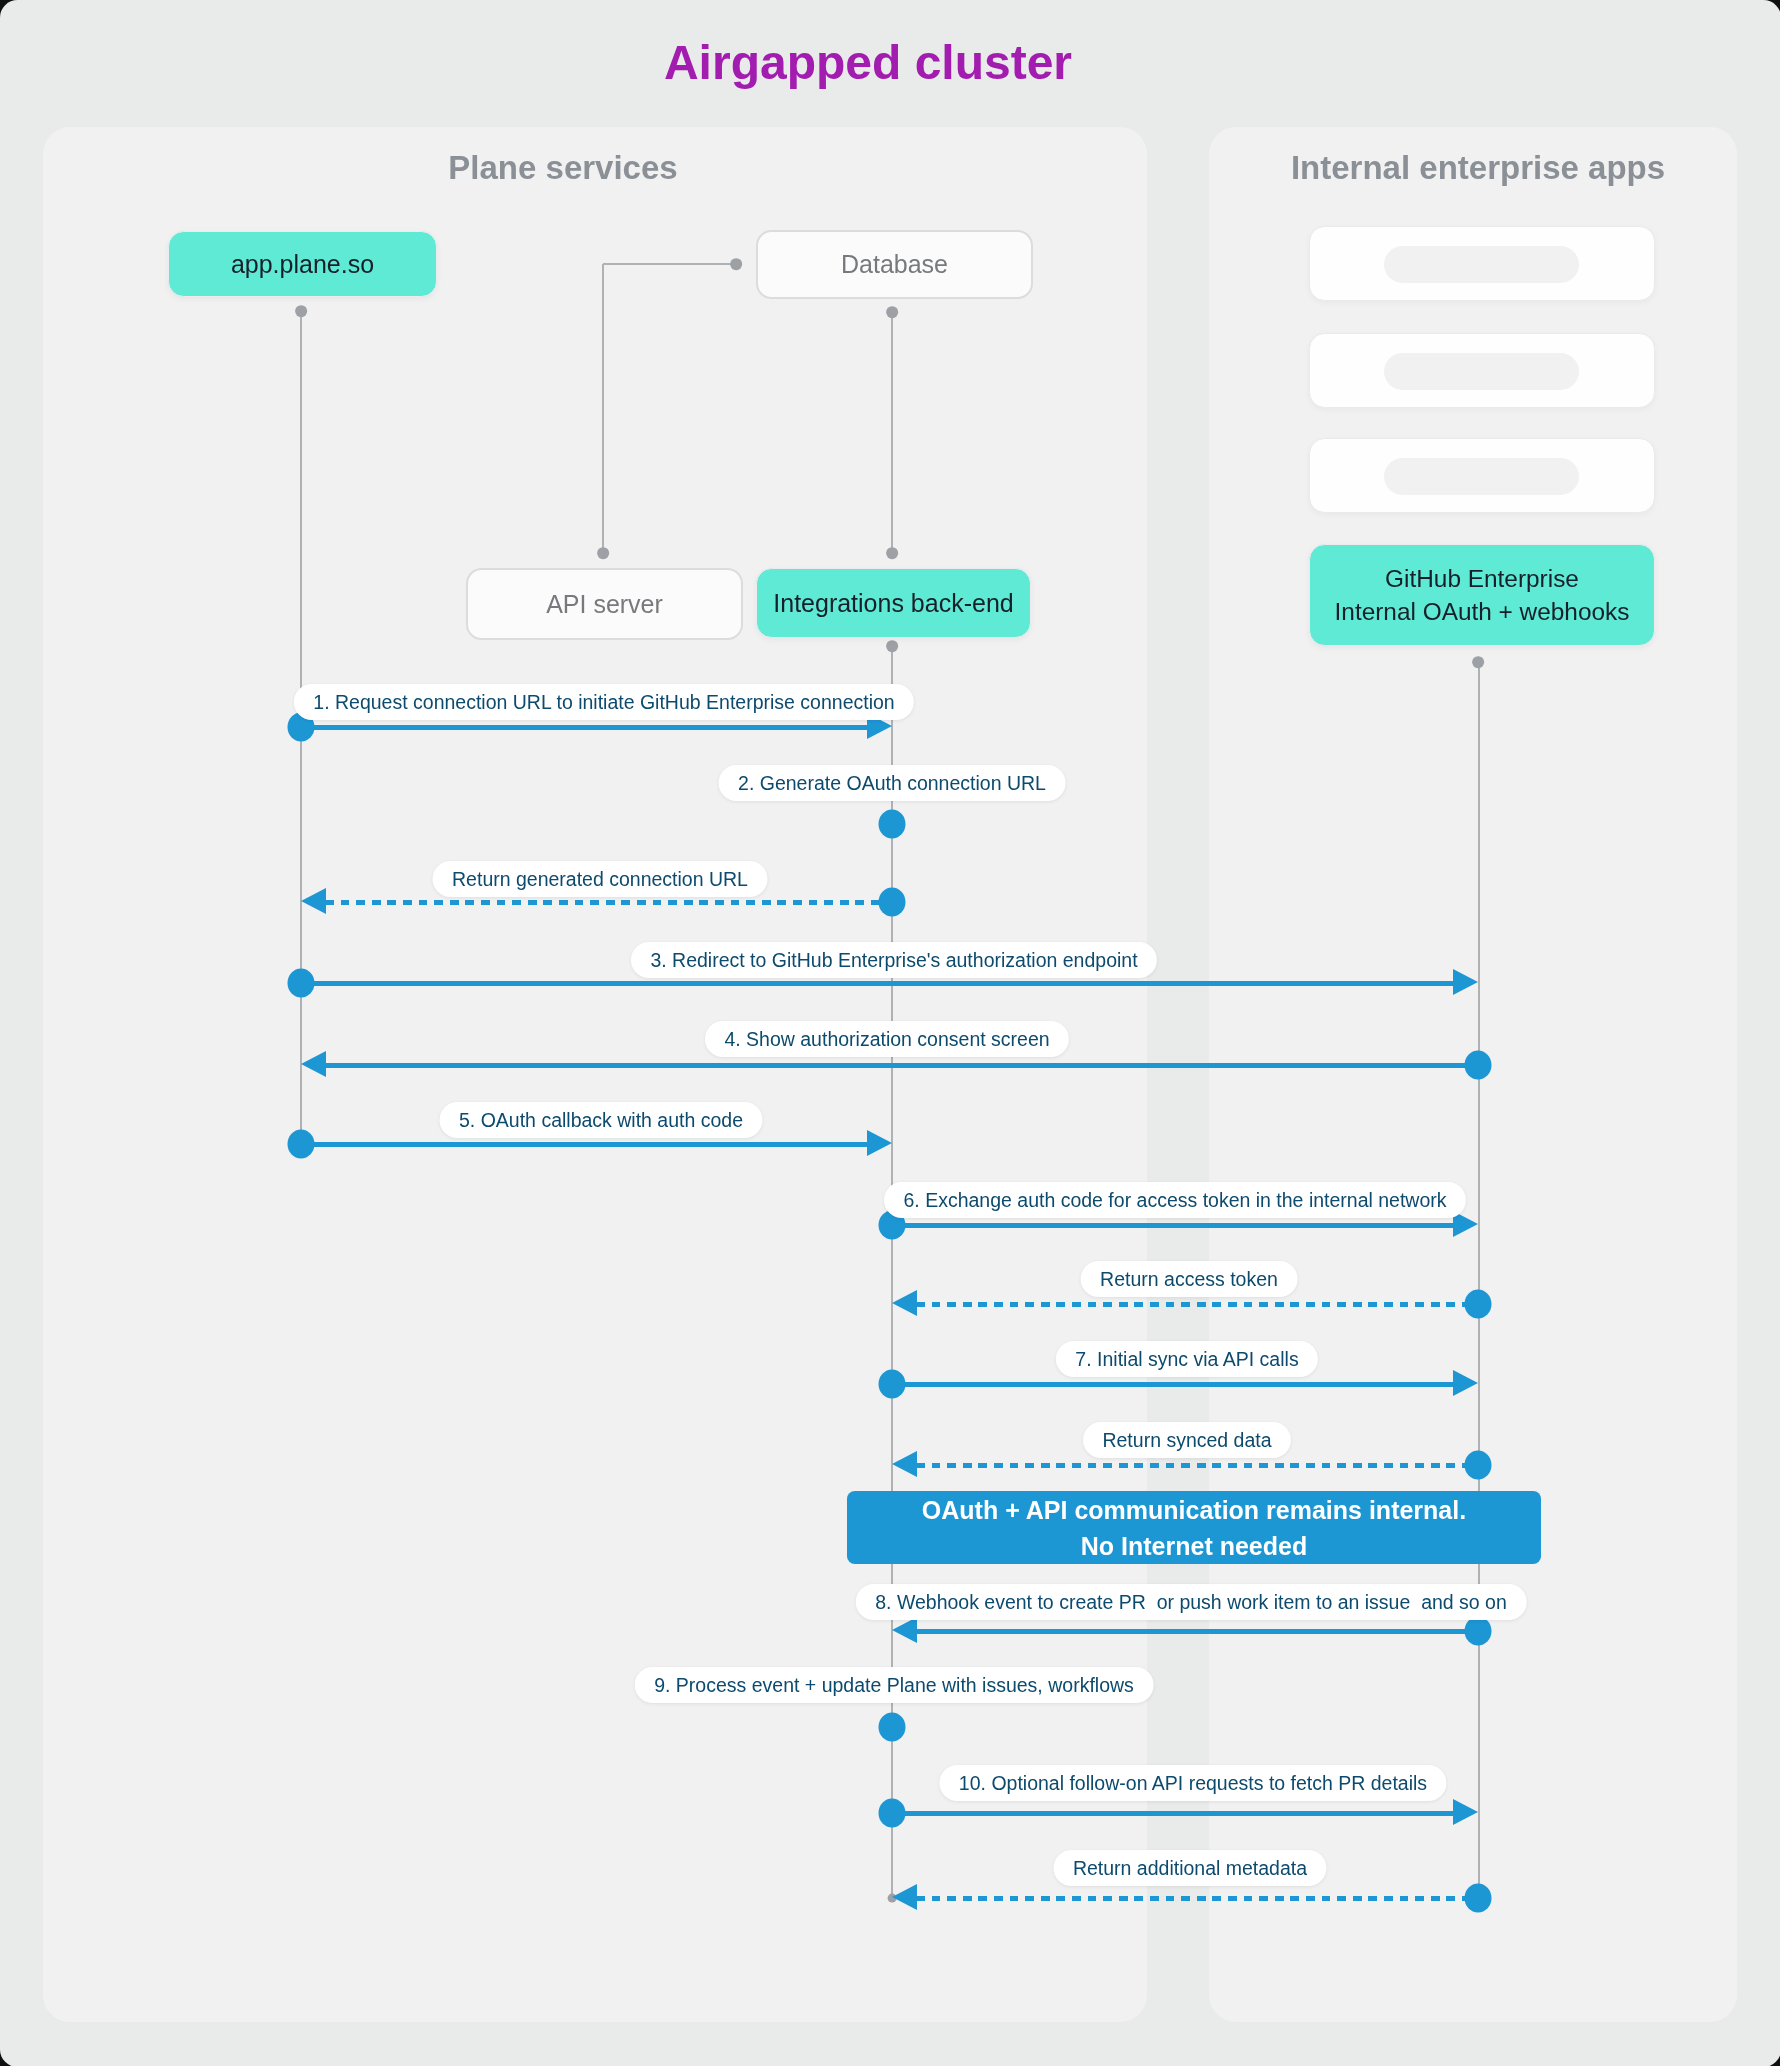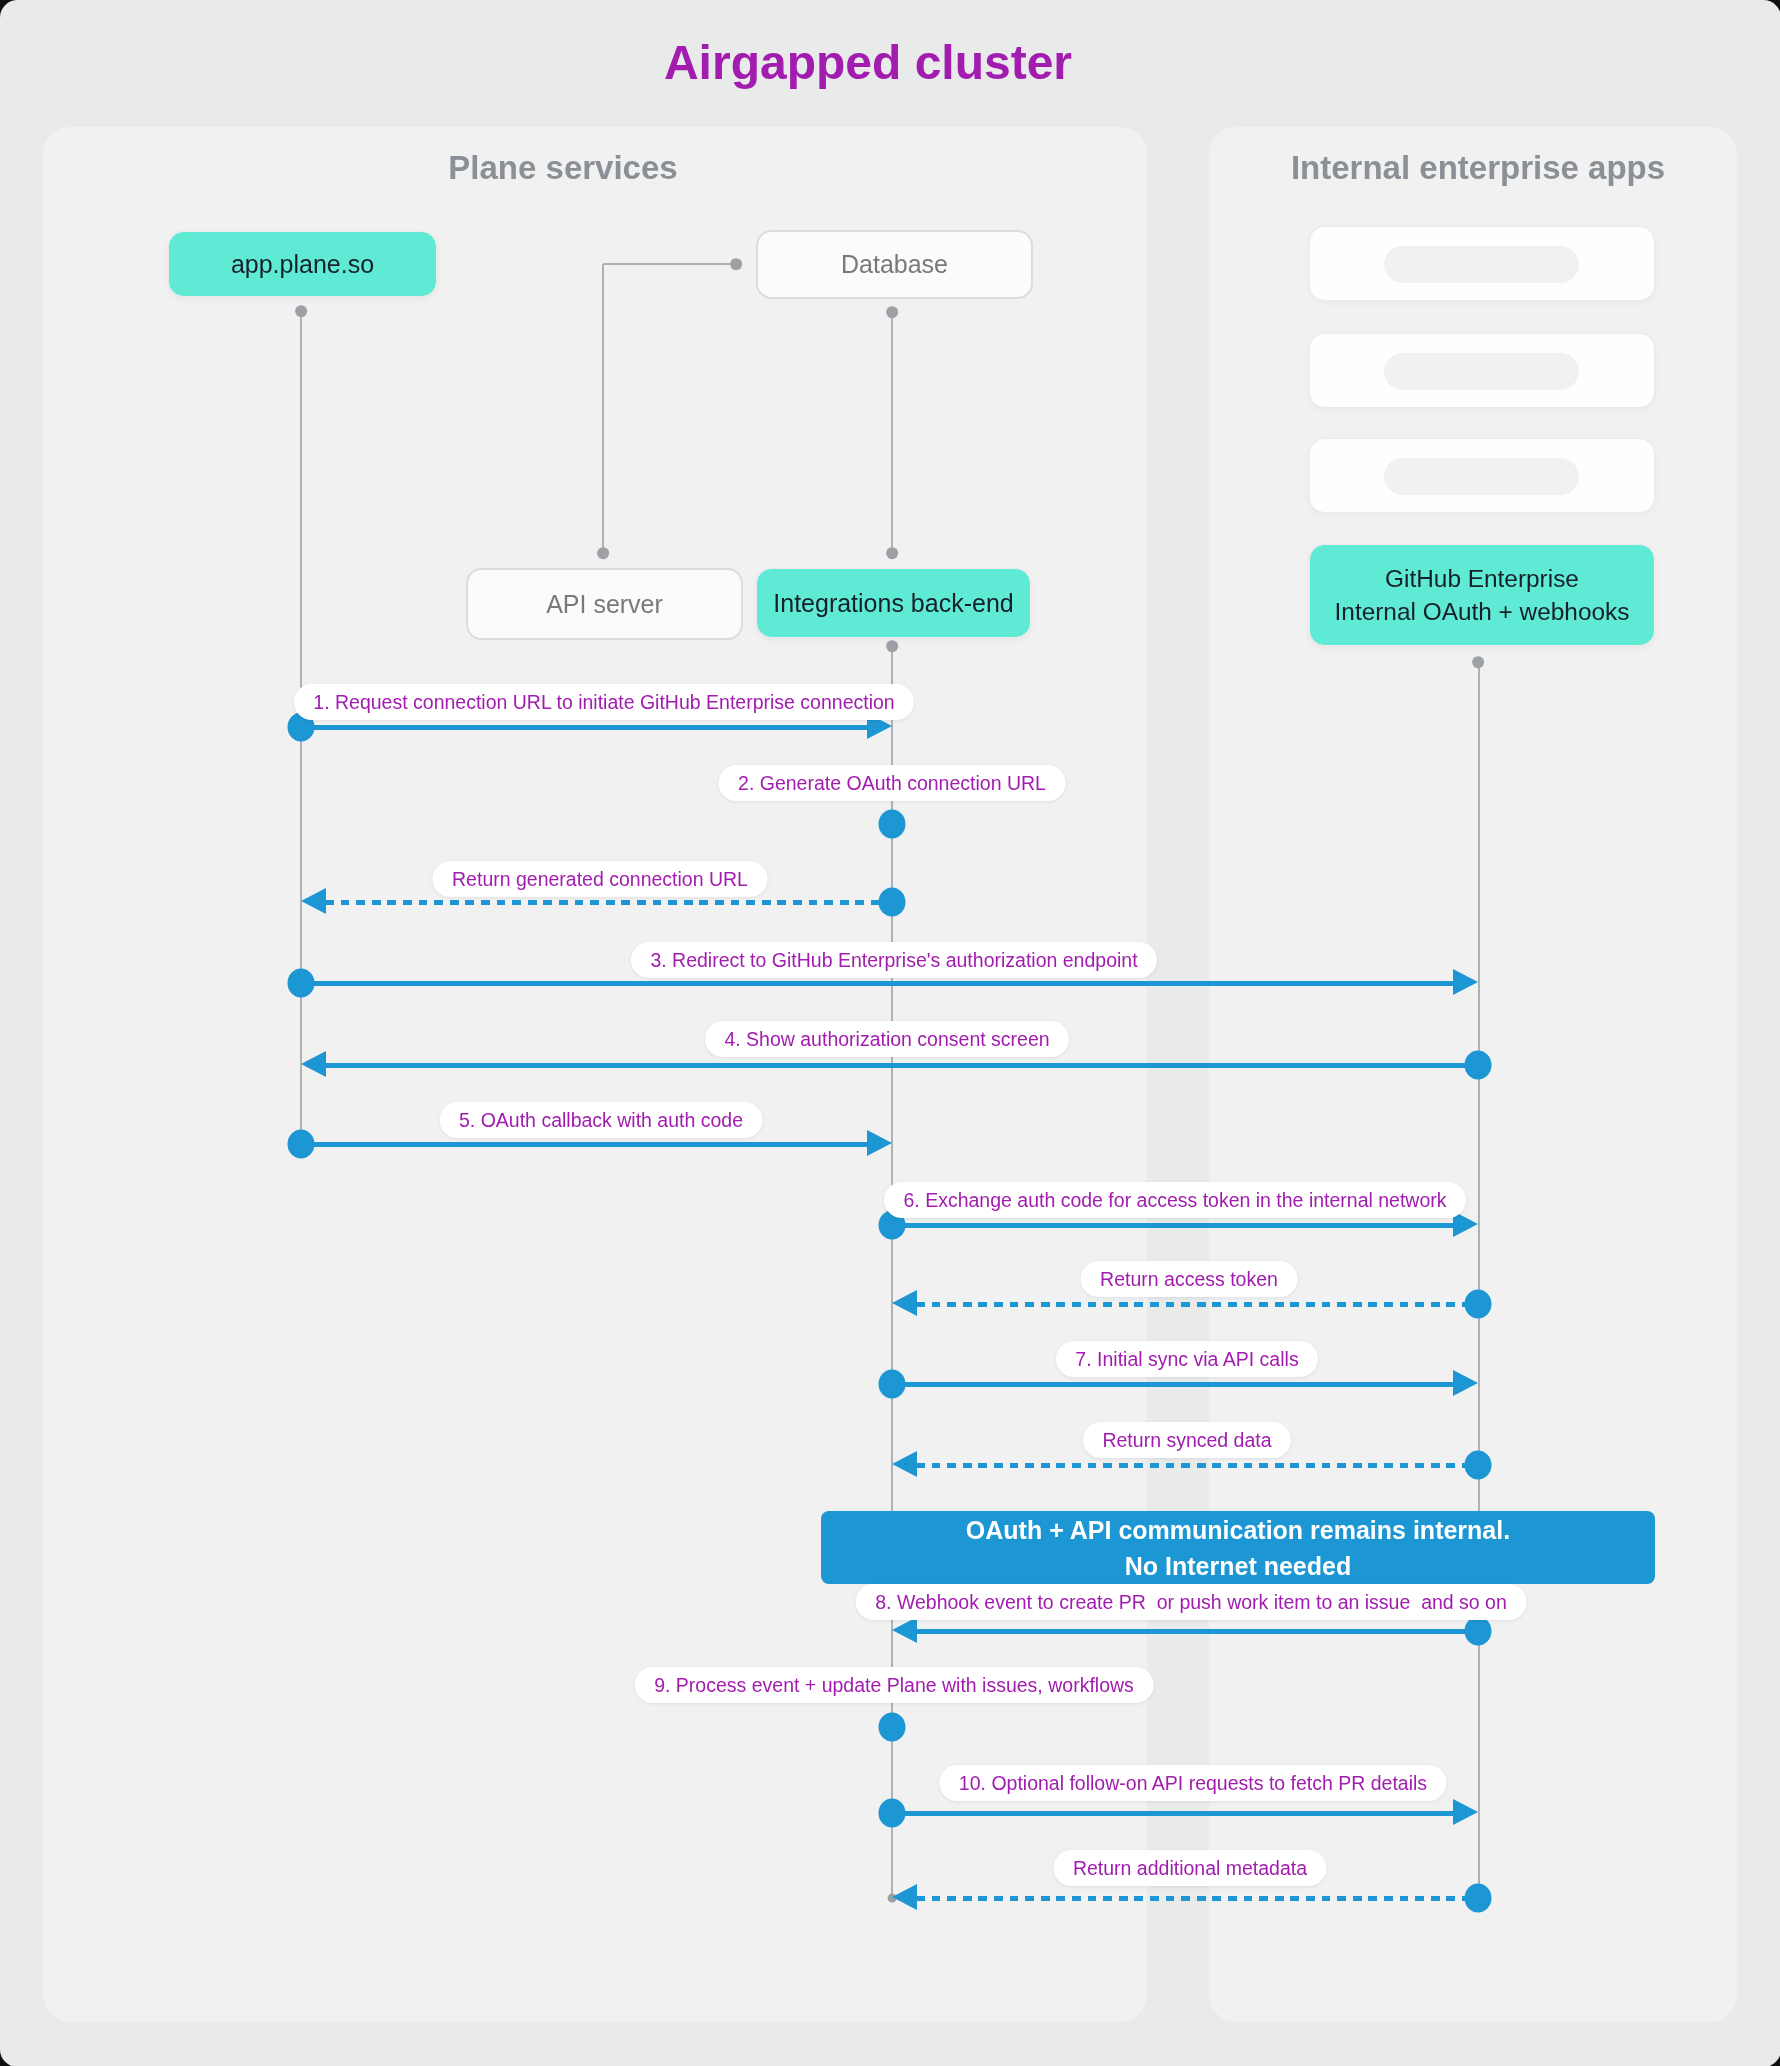--- a/index.html
+++ b/index.html
@@ -15,21 +15,21 @@
   .card .ph-pill{position:absolute;left:74px;top:18.5px;width:195px;height:37px;background:#f1f1f2;border-radius:18.5px;}
   .lifeline{position:absolute;width:2px;background:#aeb2b5;}
   .hline{position:absolute;height:2px;background:#aeb2b5;}
   .gdot{position:absolute;width:11.7px;height:11.7px;border-radius:50%;background:#9da1a5;transform:translate(-50%,-50%);}
   .gdot.small{width:8.8px;height:8.8px;}
   .msg-line{position:absolute;height:4.9px;background:#1d96d4;}
   .msg-line.dashed{background:repeating-linear-gradient(90deg,#1d96d4 0 8.8px,transparent 8.8px 15.6px);}
   .msg-dot{position:absolute;width:27px;height:29px;border-radius:50%;background:#1d96d4;transform:translate(-50%,-50%);}
   .head-r{position:absolute;width:0;height:0;border-top:13.7px solid transparent;border-bottom:13.7px solid transparent;border-left:25px solid #1d96d4;}
   .head-l{position:absolute;width:0;height:0;border-top:13.7px solid transparent;border-bottom:13.7px solid transparent;border-right:25px solid #1d96d4;}
-  .pill{position:absolute;transform:translate(-50%,-50%);height:36px;line-height:36px;padding:0 19.5px;background:#ffffff;border-radius:18.5px;box-shadow:0 1px 3.9px rgba(0,0,0,.08);font-size:19.5px;font-weight:500;color:#a21caf;white-space:pre;}
+  .pill{position:absolute;transform:translate(-50%,-50%);height:36px;line-height:36px;padding:0 19.5px;background:#ffffff;border-radius:18.5px;box-shadow:0 1px 3.9px rgba(0,0,0,.08);font-size:19.5px;font-weight:500;color:#0c4a6e;white-space:pre;}
   .note{position:absolute;display:flex;flex-direction:column;align-items:center;justify-content:center;background:#1d96d4;border-radius:7.8px;color:#ffffff;font-size:25px;font-weight:700;line-height:36px;text-align:center;}
 </style>
 </head>
 <body>
 
 <div class="page">
 
   <div class="main-title" style="left:868px;top:62px;">Airgapped cluster</div>
 
   <div class="panel" style="left:43px;top:127px;width:1104px;height:1895px;"></div>
@@ -106,21 +106,21 @@
   <div class="msg-dot" style="left:1478px;top:1304px;"></div>
 
   <div class="msg-line" style="left:892px;top:1382px;width:567px;"></div>
   <div class="head-r" style="left:1453px;top:1370px;"></div>
   <div class="msg-dot" style="left:892px;top:1384px;"></div>
 
   <div class="msg-line dashed" style="left:916px;top:1463px;width:563px;"></div>
   <div class="head-l" style="left:892px;top:1451px;"></div>
   <div class="msg-dot" style="left:1478px;top:1465px;"></div>
 
-  <div class="note" style="left:821px;top:1491px;width:834px;height:73px;margin-top:20px;">
+  <div class="note" style="left:847px;top:1491px;width:694px;height:73px;">
     <div>OAuth + API communication remains internal.</div>
     <div>No Internet needed</div>
   </div>
 
   <div class="msg-line" style="left:916px;top:1629px;width:563px;"></div>
   <div class="head-l" style="left:892px;top:1617px;"></div>
   <div class="msg-dot" style="left:1478px;top:1631px;"></div>
 
   <div class="msg-dot" style="left:892px;top:1727px;"></div>
 

